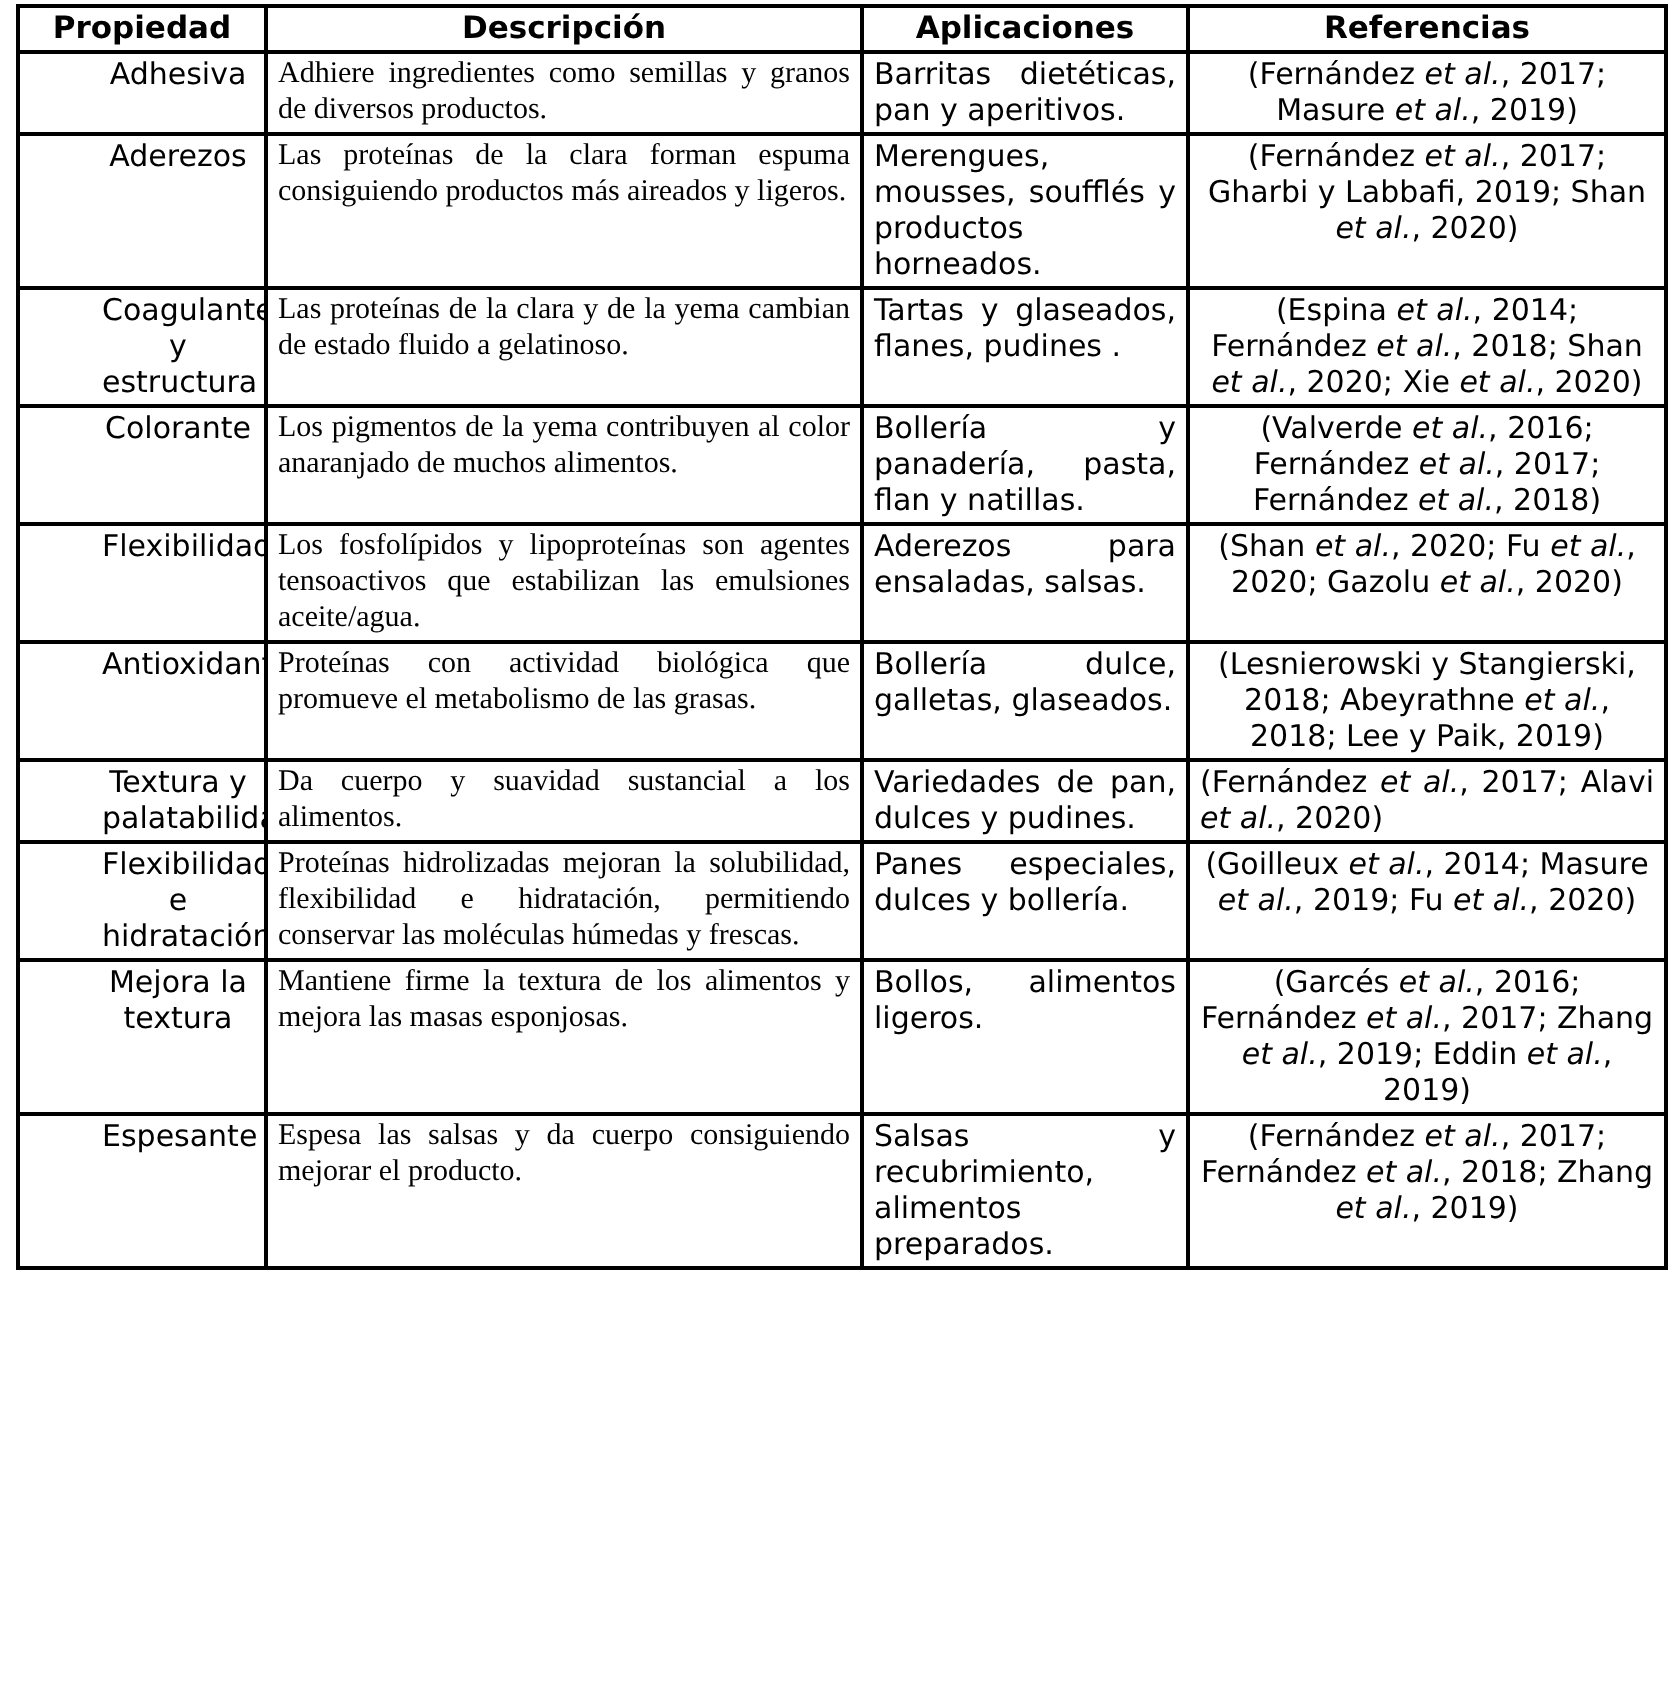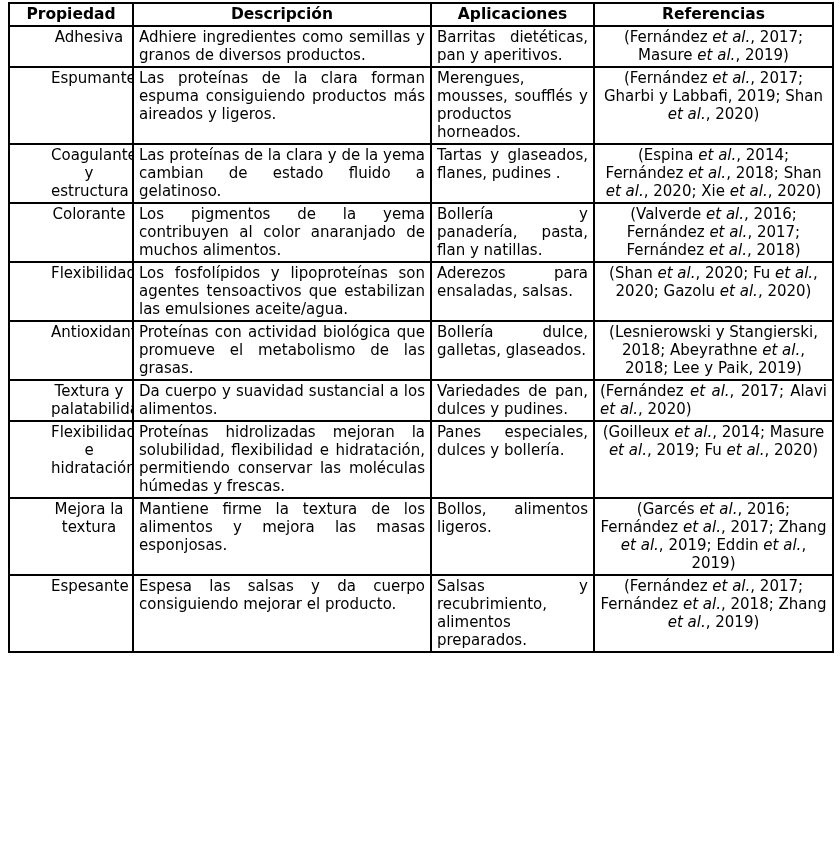--- a/index.html
+++ b/index.html
@@ -34,21 +34,21 @@
     text-align: center;
     padding: 1px 4px;
     line-height: 19px;
   }
   td {
     font-size: 15px;
     line-height: 18px;
     padding: 1px 5px 2px 5px;
   }
   td.col-propiedad   { text-align: center; padding-left: 41px; }
-  td.col-descripcion { text-align: justify; }
+  td.col-descripcion { text-align: justify; font-family: Liberation Serif, serif; }
   td.col-aplicaciones{ text-align: justify; }
   td.col-referencias { text-align: center; margin-top: 22px; }
   
   tbody tr:nth-child(7) td.col-referencias { text-align: justify; }
   i { font-style: italic; }
 </style>
 </head>
 <body>
 
 <div class="page">
@@ -68,21 +68,21 @@
       </tr>
     </thead>
     <tbody id="table-body">
         <tr>
           <td class="col-propiedad">Adhesiva</td>
           <td class="col-descripcion">Adhiere ingredientes como semillas y granos de diversos productos.</td>
           <td class="col-aplicaciones">Barritas dietéticas, pan y aperitivos.</td>
           <td class="col-referencias">(Fernández <i>et al.</i>, 2017; Masure <i>et al.</i>, 2019)</td>
         </tr>
         <tr>
-          <td class="col-propiedad">Espumante</td>
+          <td class="col-propiedad">Aderezos</td>
           <td class="col-descripcion">Las proteínas de la clara forman espuma consiguiendo productos más aireados y ligeros.</td>
           <td class="col-aplicaciones">Merengues, mousses, soufflés y productos horneados.</td>
           <td class="col-referencias">(Fernández <i>et al.</i>, 2017; Gharbi y Labbafi, 2019; Shan <i>et al.</i>, 2020)</td>
         </tr>
         <tr>
           <td class="col-propiedad">Coagulante y estructura</td>
           <td class="col-descripcion">Las proteínas de la clara y de la yema cambian de estado fluido a gelatinoso.</td>
           <td class="col-aplicaciones">Tartas y glaseados, flanes, pudines .</td>
           <td class="col-referencias">(Espina <i>et al.</i>, 2014; Fernández <i>et al.</i>, 2018; Shan <i>et al.</i>, 2020; Xie <i>et al.</i>, 2020)</td>
         </tr>

